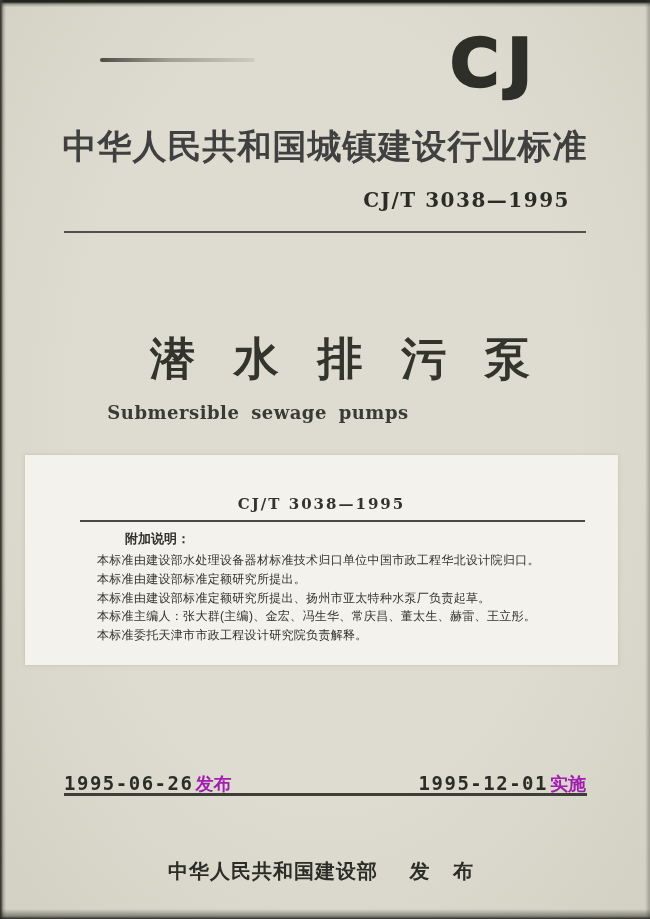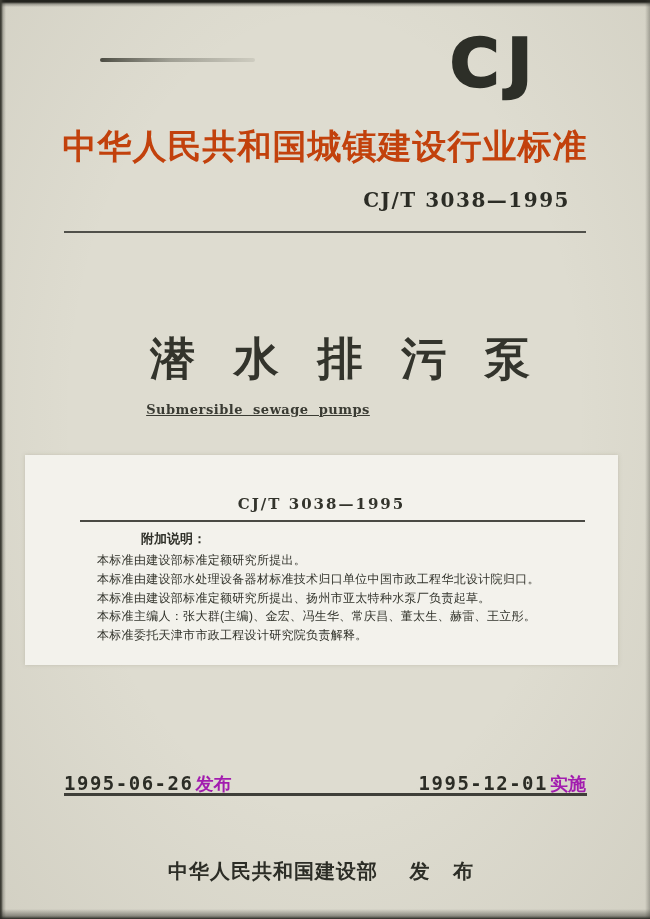--- a/index.html
+++ b/index.html
@@ -45,58 +45,57 @@
     font-family: "DejaVu Sans", sans-serif;
     font-weight: bold; font-size: 67px; line-height: 1;
     letter-spacing: 8px; color: #2d2f28;
     -webkit-text-stroke: 2.5px #2d2f28;
     transform: scaleY(0.98);
   }
   .header-title {
     position: absolute; top: 124px; left: 0; width: 650px;
     text-align: center;
     font-size: 34px; font-weight: bold; letter-spacing: 1px;
-    color: #c2410c;
+    color: #404040;
   }
   .standard-code-top {
     position: absolute; top: 188px; right: 80px;
     font-family: "DejaVu Serif", serif;
     font-size: 20px; font-weight: bold; letter-spacing: 1.5px;
     color: #2b2c25;
   }
   .rule { position: absolute; background: #50504a; }
   .rule-header { top: 231px; left: 64px; width: 522px; height: 2px; }
   .main-title-row {
     position: absolute; top: 336px; left: 150px; width: 380px;
     display: flex; justify-content: space-between;
     font-size: 45px; font-weight: bold; color: #33342c; line-height: 1;
   }
   .subtitle-en {
     position: absolute; top: 402px; left: 0; width: 516px;
     text-align: center;
     font-family: "DejaVu Serif", serif;
-    font-size: 13px; font-weight: bold; letter-spacing: 0.5px; word-spacing: 5px;
+    font-size: 18px; font-weight: bold; letter-spacing: 0.5px; word-spacing: 5px;
     color: #3a3b33;
-    text-decoration: underline;
   }
   .notes-panel {
     position: absolute; top: 455px; left: 25px; width: 593px; height: 210px;
     background: #f3f2ec;
     box-shadow: 0 0 4px rgba(120,115,95,0.25);
   }
   .panel-code {
     position: absolute; top: 40px; left: 0; width: 100%;
     text-align: center;
     font-family: "DejaVu Serif", serif;
     font-size: 15px; font-weight: bold; letter-spacing: 2px;
     color: #33342c;
   }
   .panel-rule { position: absolute; top: 65px; left: 55px; width: 505px; height: 2px; background: #4a4a44; }
   .panel-heading {
-    position: absolute; top: 75px; left: 88px;
+    position: absolute; top: 75px; left: 72px;
     font-size: 13px; font-weight: bold; color: #2f3029; padding-left: 28px;
   }
   .panel-lines {
     position: absolute; top: 96px; left: 72px; right: 20px;
     font-size: 12px; line-height: 18.8px; color: #32332b;
     letter-spacing: 0.3px;
   }
   .date-row {
     position: absolute; top: 772px; left: 64px; width: 522px;
     display: flex; justify-content: space-between; align-items: flex-end;
@@ -142,22 +141,22 @@
   <span>泵</span>
 </div>
 
 <div class="subtitle-en">Submersible sewage pumps</div>
 
 <div class="notes-panel">
   <div class="panel-code">CJ/T 3038—1995</div>
   <div class="panel-rule"></div>
   <div class="panel-heading">附加说明：</div>
   <div class="panel-lines">
+    <div>本标准由建设部水处理设备器材标准技术归口单位中国市政工程华北设计院归口。</div>
     <div>本标准由建设部标准定额研究所提出。</div>
-    <div>本标准由建设部水处理设备器材标准技术归口单位中国市政工程华北设计院归口。</div>
     <div>本标准由建设部标准定额研究所提出、扬州市亚太特种水泵厂负责起草。</div>
     <div>本标准主编人：张大群(主编)、金宏、冯生华、常庆昌、董太生、赫雷、王立彤。</div>
     <div>本标准委托天津市市政工程设计研究院负责解释。</div>
   </div>
 </div>
 
 <div class="date-row">
   <div class="date-group">
     <span class="date-num">1995-06-26</span>
     <span class="date-label">发布</span>

